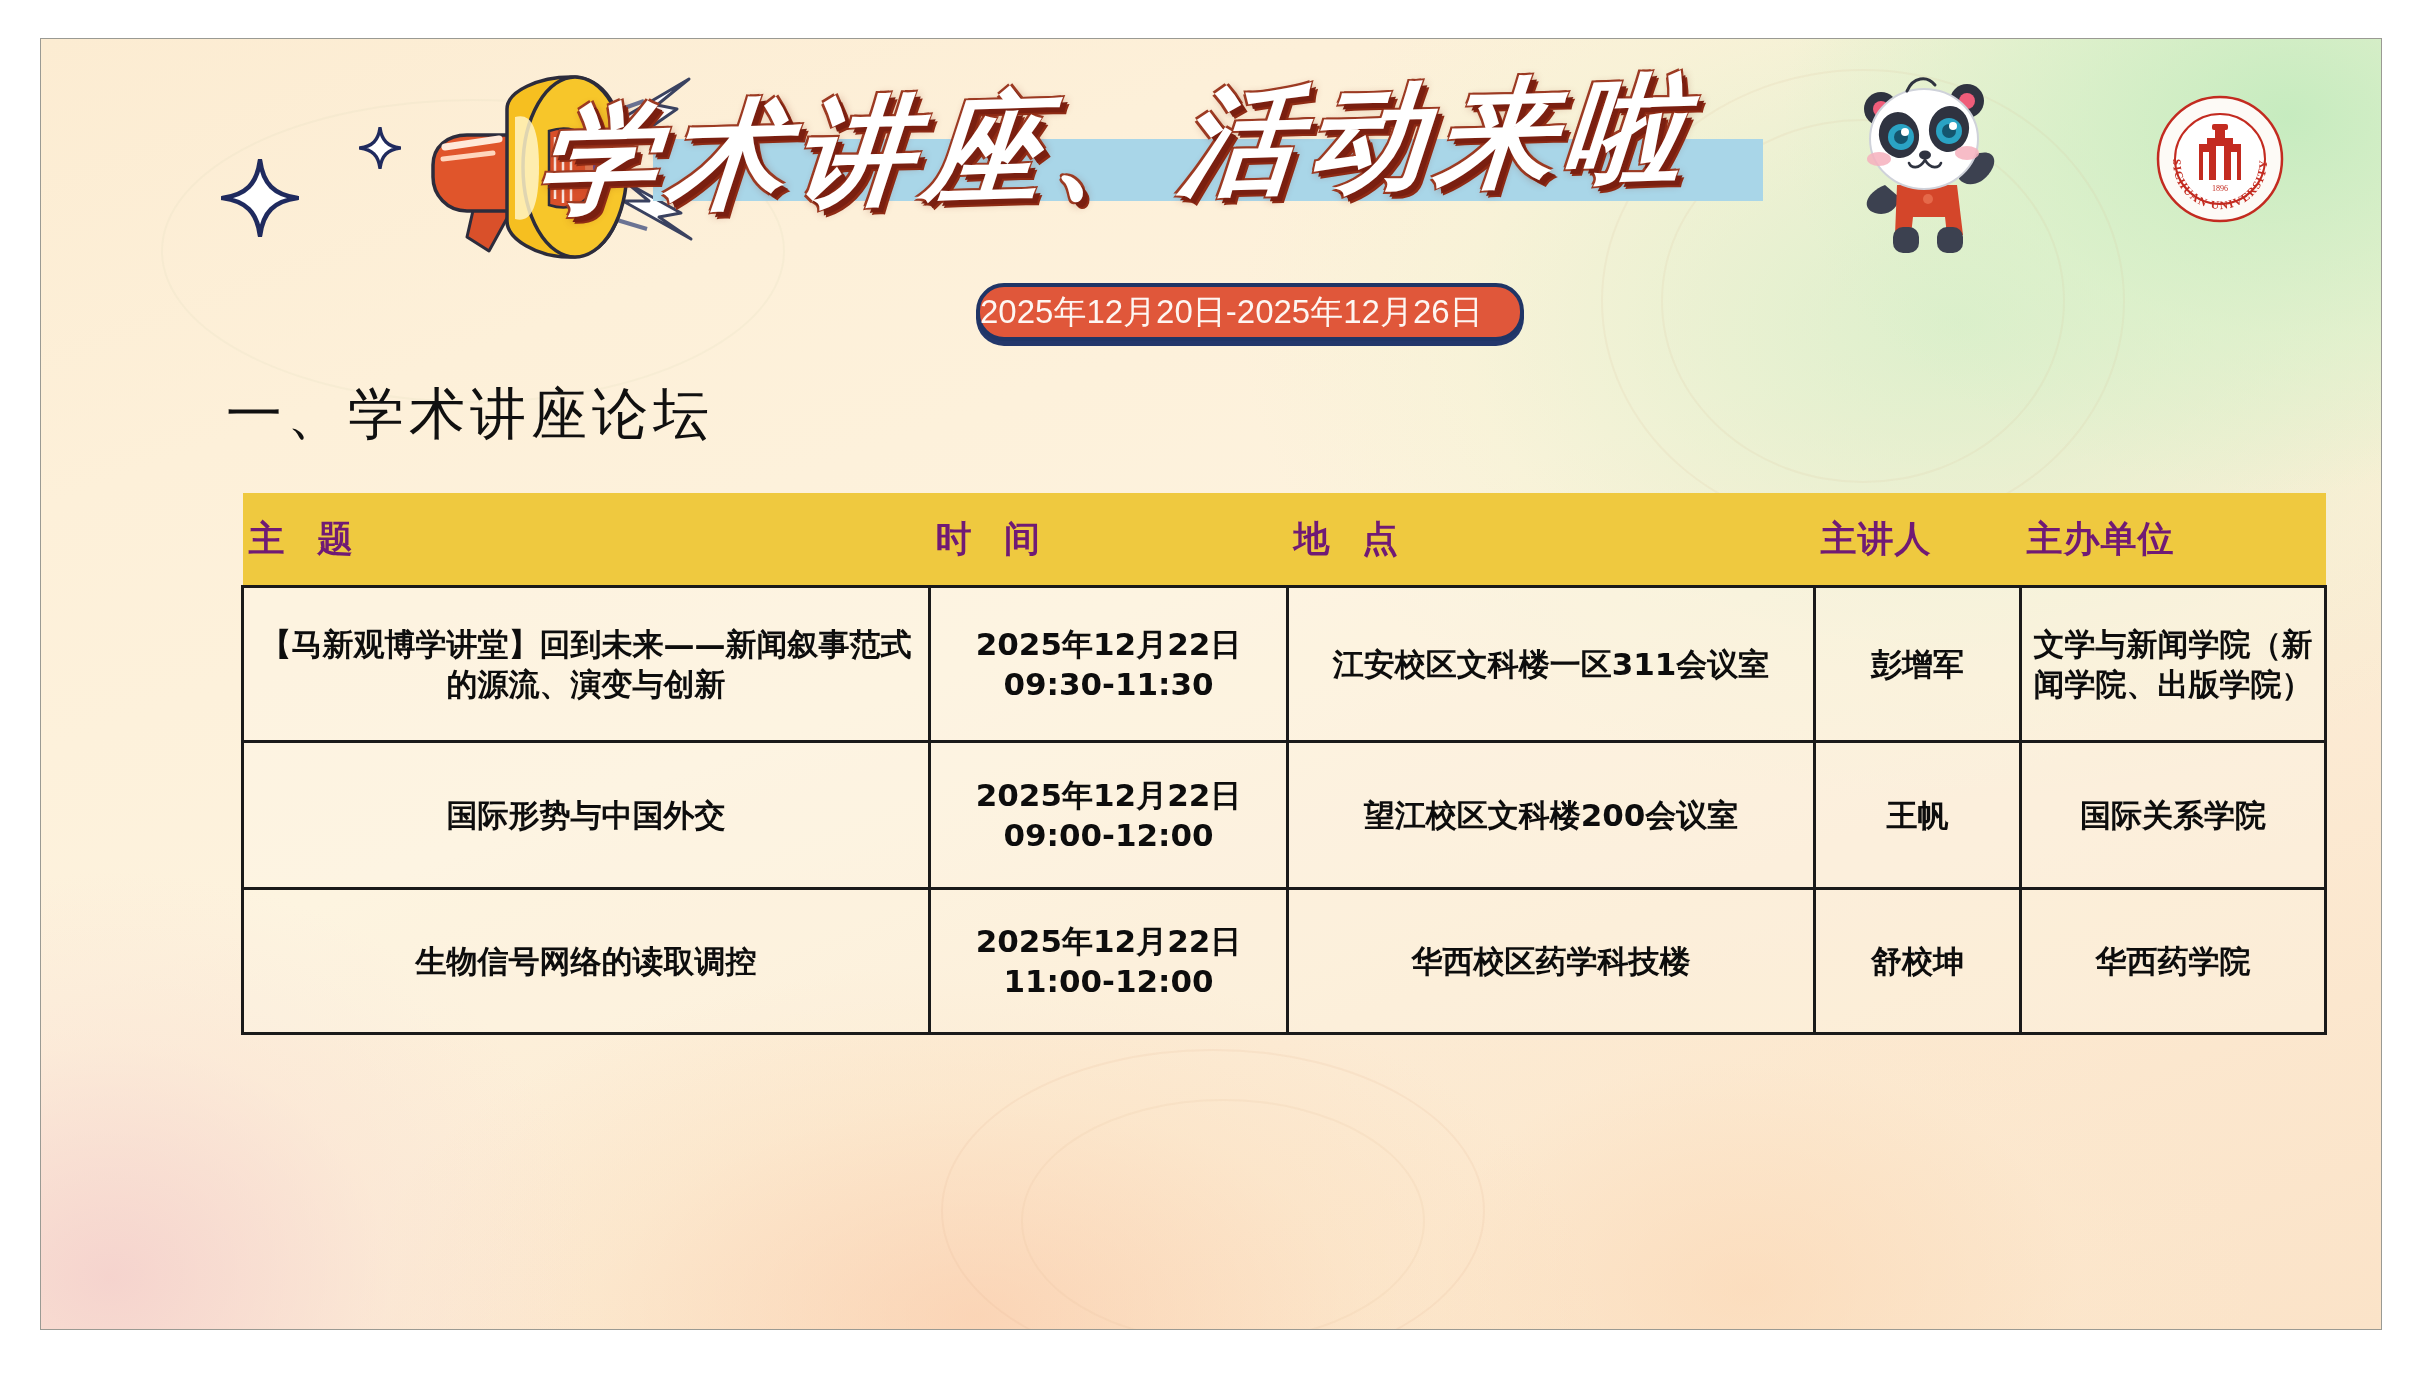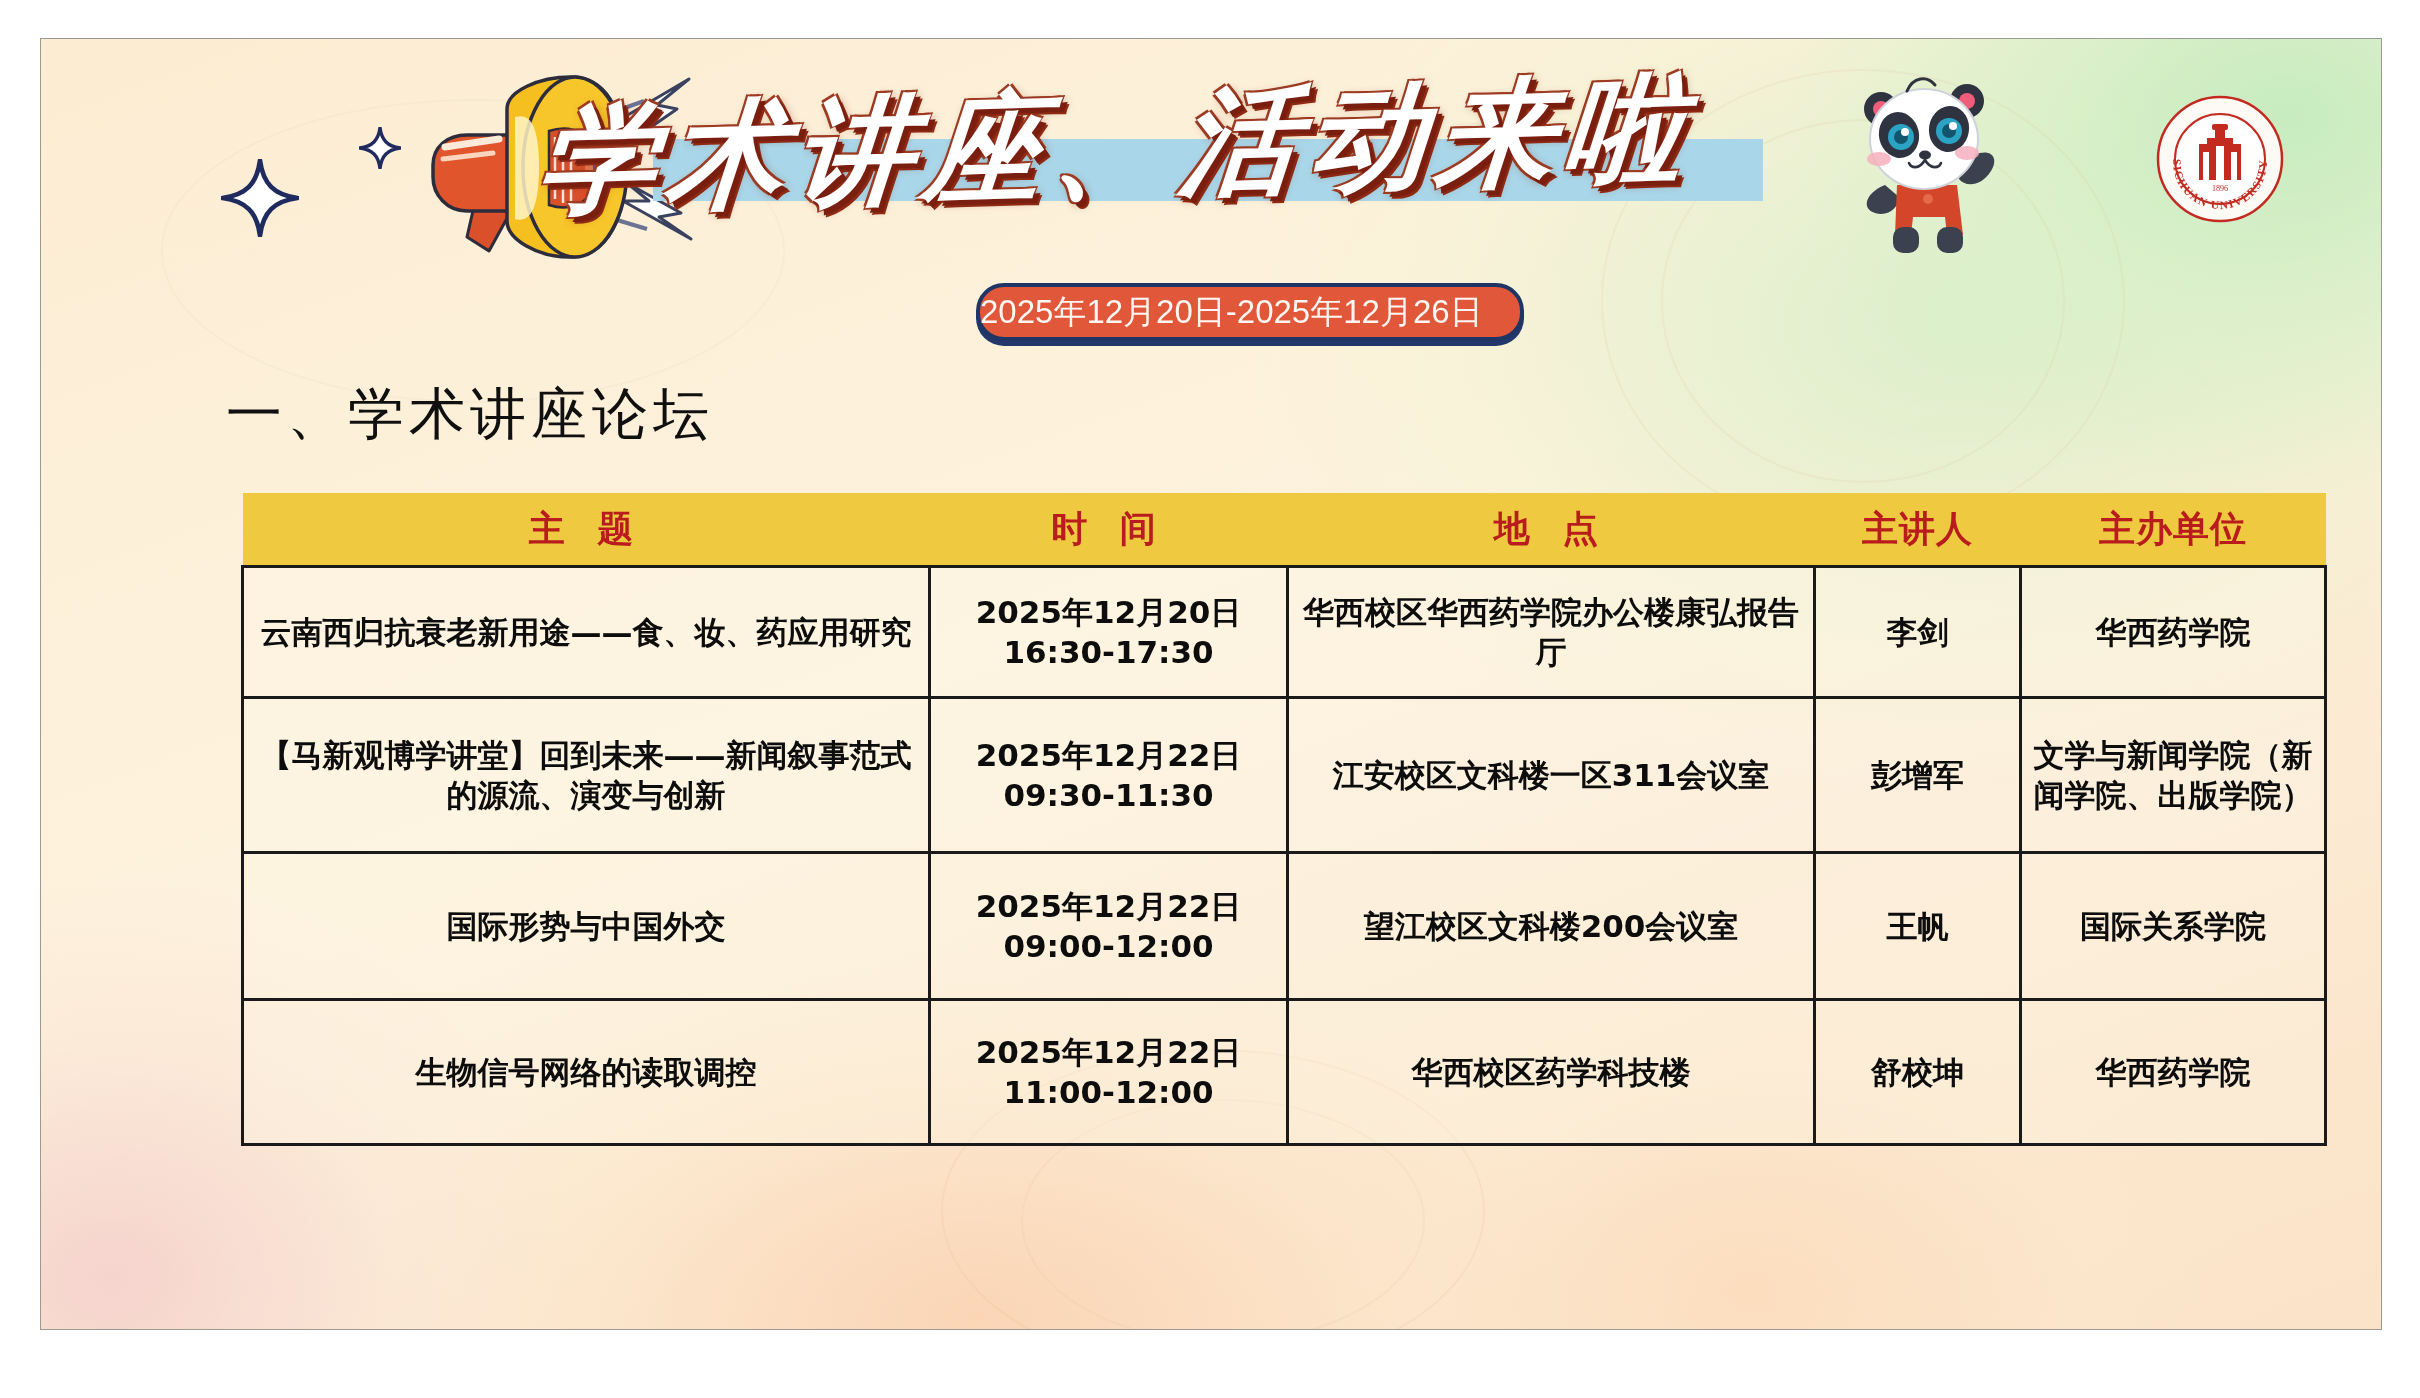--- a/index.html
+++ b/index.html
@@ -124,28 +124,28 @@
     font-family: "DejaVu Sans", "Liberation Sans", sans-serif;
   }
   #sched col.c-topic   { width: 687px; }
   #sched col.c-time    { width: 358px; }
   #sched col.c-place   { width: 527px; }
   #sched col.c-speaker { width: 206px; }
   #sched col.c-org     { width: 305px; }
 
   #sched thead th {
     background: #efc93f;
-    color: #b91c1c;
+    color: #701a75;
     height: 72px;
     font-size: 36px;
     font-weight: bold;
     letter-spacing: 10px;
-    text-align: center;
+    text-align: left;
     border: none;
-    padding: 0 6px;
+    padding: 10px 6px;
     vertical-align: middle;
   }
   #sched thead th.tight { letter-spacing: 1px; }
 
   #sched tbody td {
     border: 3px solid #1a1a1a;
     text-align: center;
     vertical-align: middle;
     color: #0d0d0d;
     font-size: 31px;
@@ -284,28 +284,20 @@
       <thead>
         <tr>
           <th>主 题</th>
           <th>时 间</th>
           <th>地 点</th>
           <th class="tight">主讲人</th>
           <th class="tight">主办单位</th>
         </tr>
       </thead>
       <tbody>
-        <tr class="r2">
-          <td>云南西归抗衰老新用途——食、妆、药应用研究</td>
-          <td class="time">2025年12月20日
-16:30-17:30</td>
-          <td>华西校区华西药学院办公楼康弘报告厅</td>
-          <td>李剑</td>
-          <td>华西药学院</td>
-        </tr>
         <tr class="r3">
           <td>【马新观博学讲堂】回到未来——新闻叙事范式的源流、演变与创新</td>
           <td class="time">2025年12月22日
 09:30-11:30</td>
           <td>江安校区文科楼一区311会议室</td>
           <td>彭增军</td>
           <td>文学与新闻学院（新闻学院、出版学院）</td>
         </tr>
         <tr class="r5">
           <td>国际形势与中国外交</td>

